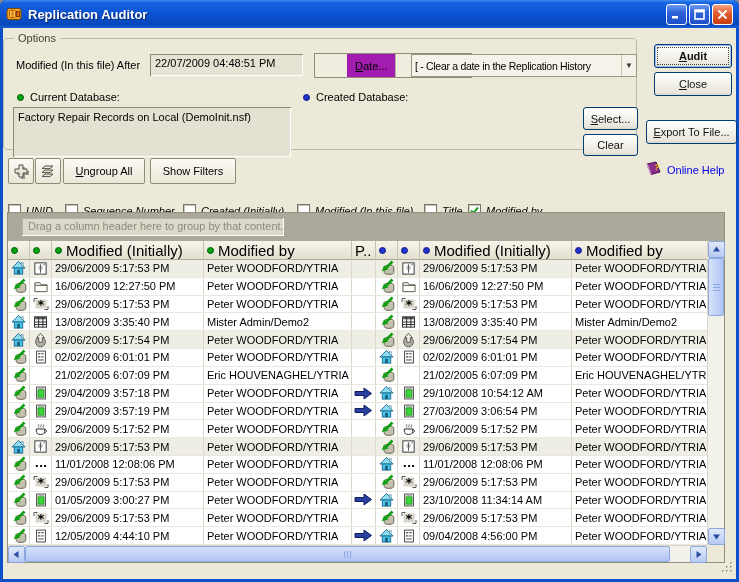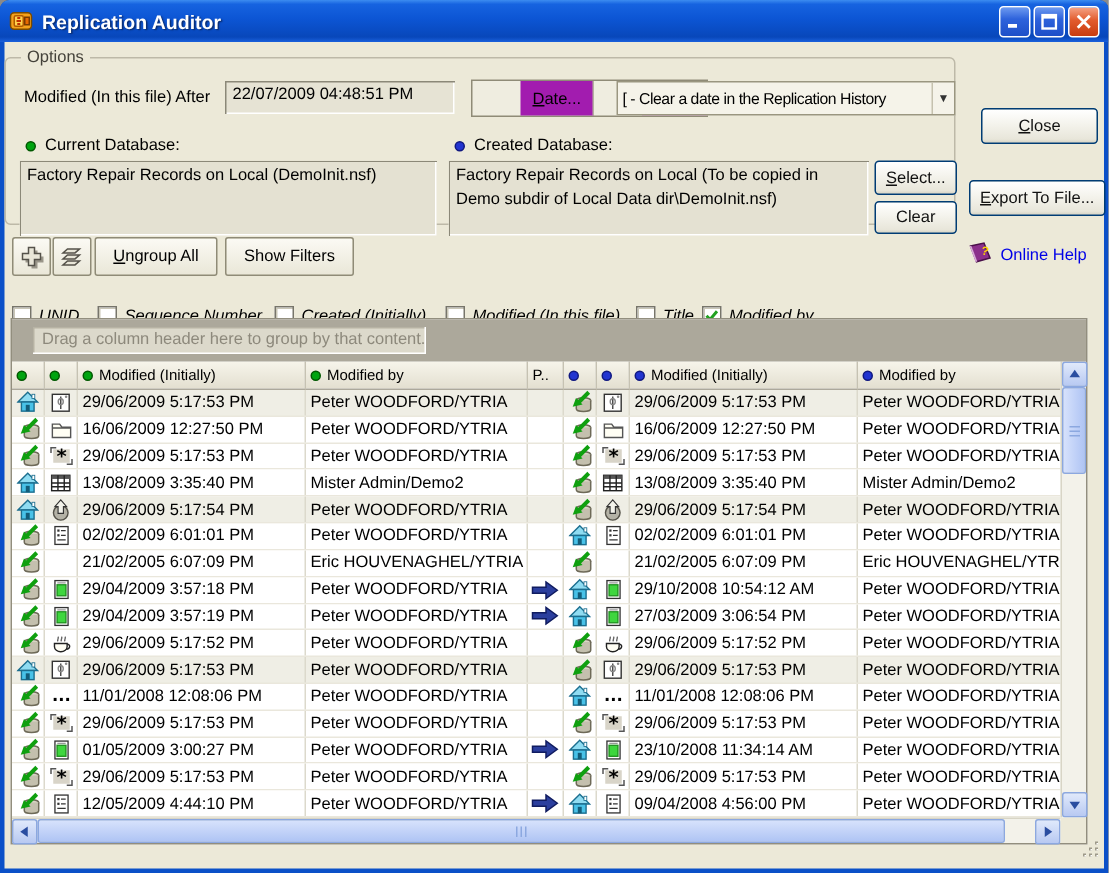--- a/index.html
+++ b/index.html
@@ -52,21 +52,21 @@
 
   
   .grid-wrap{position:absolute;left:4px;top:184px;width:718px;height:351px;border:1px solid #928E7E;background:#fff;display:flex;flex-direction:column;}
   .groupbar{height:28px;background:#ACA89B;position:relative;flex:none;}
   .groupchip{position:absolute;left:14px;top:5px;width:262px;height:18px;background:#DCD9CB;box-shadow:inset -1px -1px 0 #FFFFFF,inset 1px 1px 0 #B7B3A4;
     color:#8D897C;font-size:11px;padding:2px 6px;white-space:nowrap;overflow:hidden;}
   .grid-mid{display:flex;flex:none;height:304px;}
   .grid-main{width:699px;display:flex;flex-direction:column;}
   .ghead{height:19px;display:flex;flex:none;}
   .ghead .hcell{background:linear-gradient(180deg,#F7F5EB,#E3DFD0);border-right:1px solid #C6C2B2;border-bottom:1px solid #ACA89B;
-    display:flex;align-items:center;gap:4px;padding-left:3px;font-size:10px;overflow:hidden;white-space:nowrap;}
+    display:flex;align-items:center;gap:4px;padding-left:3px;font-size:15px;overflow:hidden;white-space:nowrap;}
   .grows{flex:1;display:flex;flex-direction:column;background:#fff;}
   .grow{flex:1;display:flex;border-bottom:1px solid #EAE7DC;background:#fff;}
   .grow.shaded{background:#EFEEE5;}
   .gcell{border-right:1px solid #DCD9CC;display:flex;align-items:center;overflow:hidden;white-space:nowrap;}
   .gcell.txt{padding-left:3px;font-size:11px;color:#000;}
   .gcell.ico{justify-content:center;}
   .icon{display:inline-flex;align-items:center;justify-content:center;}
 
   
   .vscroll{width:17px;display:flex;flex-direction:column;background:#F3F2EA;border-left:1px solid #D8D5C6;}
@@ -136,26 +136,26 @@
       <span class="db-label" style="left:13px;top:52px;">
         <span class="dot green"></span>
         <span class="lbl">Current Database:</span>
       </span>
       <div class="db-box sunken" style="left:9px;top:68px;width:278px;height:50px;background:#E4E1D2;">Factory Repair Records on Local (DemoInit.nsf)</div>
 
       <span class="db-label" style="left:299px;top:52px;">
         <span class="dot blue"></span>
         <span class="lbl">Created Database:</span>
       </span>
-      <div class="db-box sunken" style="left:295px;top:68px;width:280px;height:50px;background:#E4E1D2;">Factory Repair Records on Local (To be copied in Demo subdir of Local Data dir\DemoInit.nsf)</div>
 
       <button class="xp-btn" style="left:579px;top:68px;width:55px;height:23px;"><u>S</u>elect...</button>
       <button class="xp-btn" style="left:579px;top:95px;width:55px;height:22px;">Clear</button>
     </div>
 
+    <button class="xp-btn default" style="left:651px;top:16px;width:78px;height:24px;"><u>A</u>udit</button>
     <button class="xp-btn" style="left:651px;top:44px;width:78px;height:24px;"><u>C</u>lose</button>
     <button class="xp-btn" style="left:643px;top:92px;width:91px;height:24px;"><u>E</u>xport To File...</button>
 
     <button class="tool-btn" style="left:5px;top:130px;width:26px;height:26px;">
       <span class="icon">
           <svg width="17" height="17" viewBox="0 0 17 17">
             <polygon points="8,4 12,4 12,8 16,8 16,12 12,12 12,16 8,16 8,12 4,12 4,8 8,8" fill="#9A968A"></polygon>
             <polygon points="6,2 10,2 10,6 14,6 14,10 10,10 10,14 6,14 6,10 2,10 2,6 6,6" fill="#E9E6D8" stroke="#55524A"></polygon>
           </svg>
         </span>

